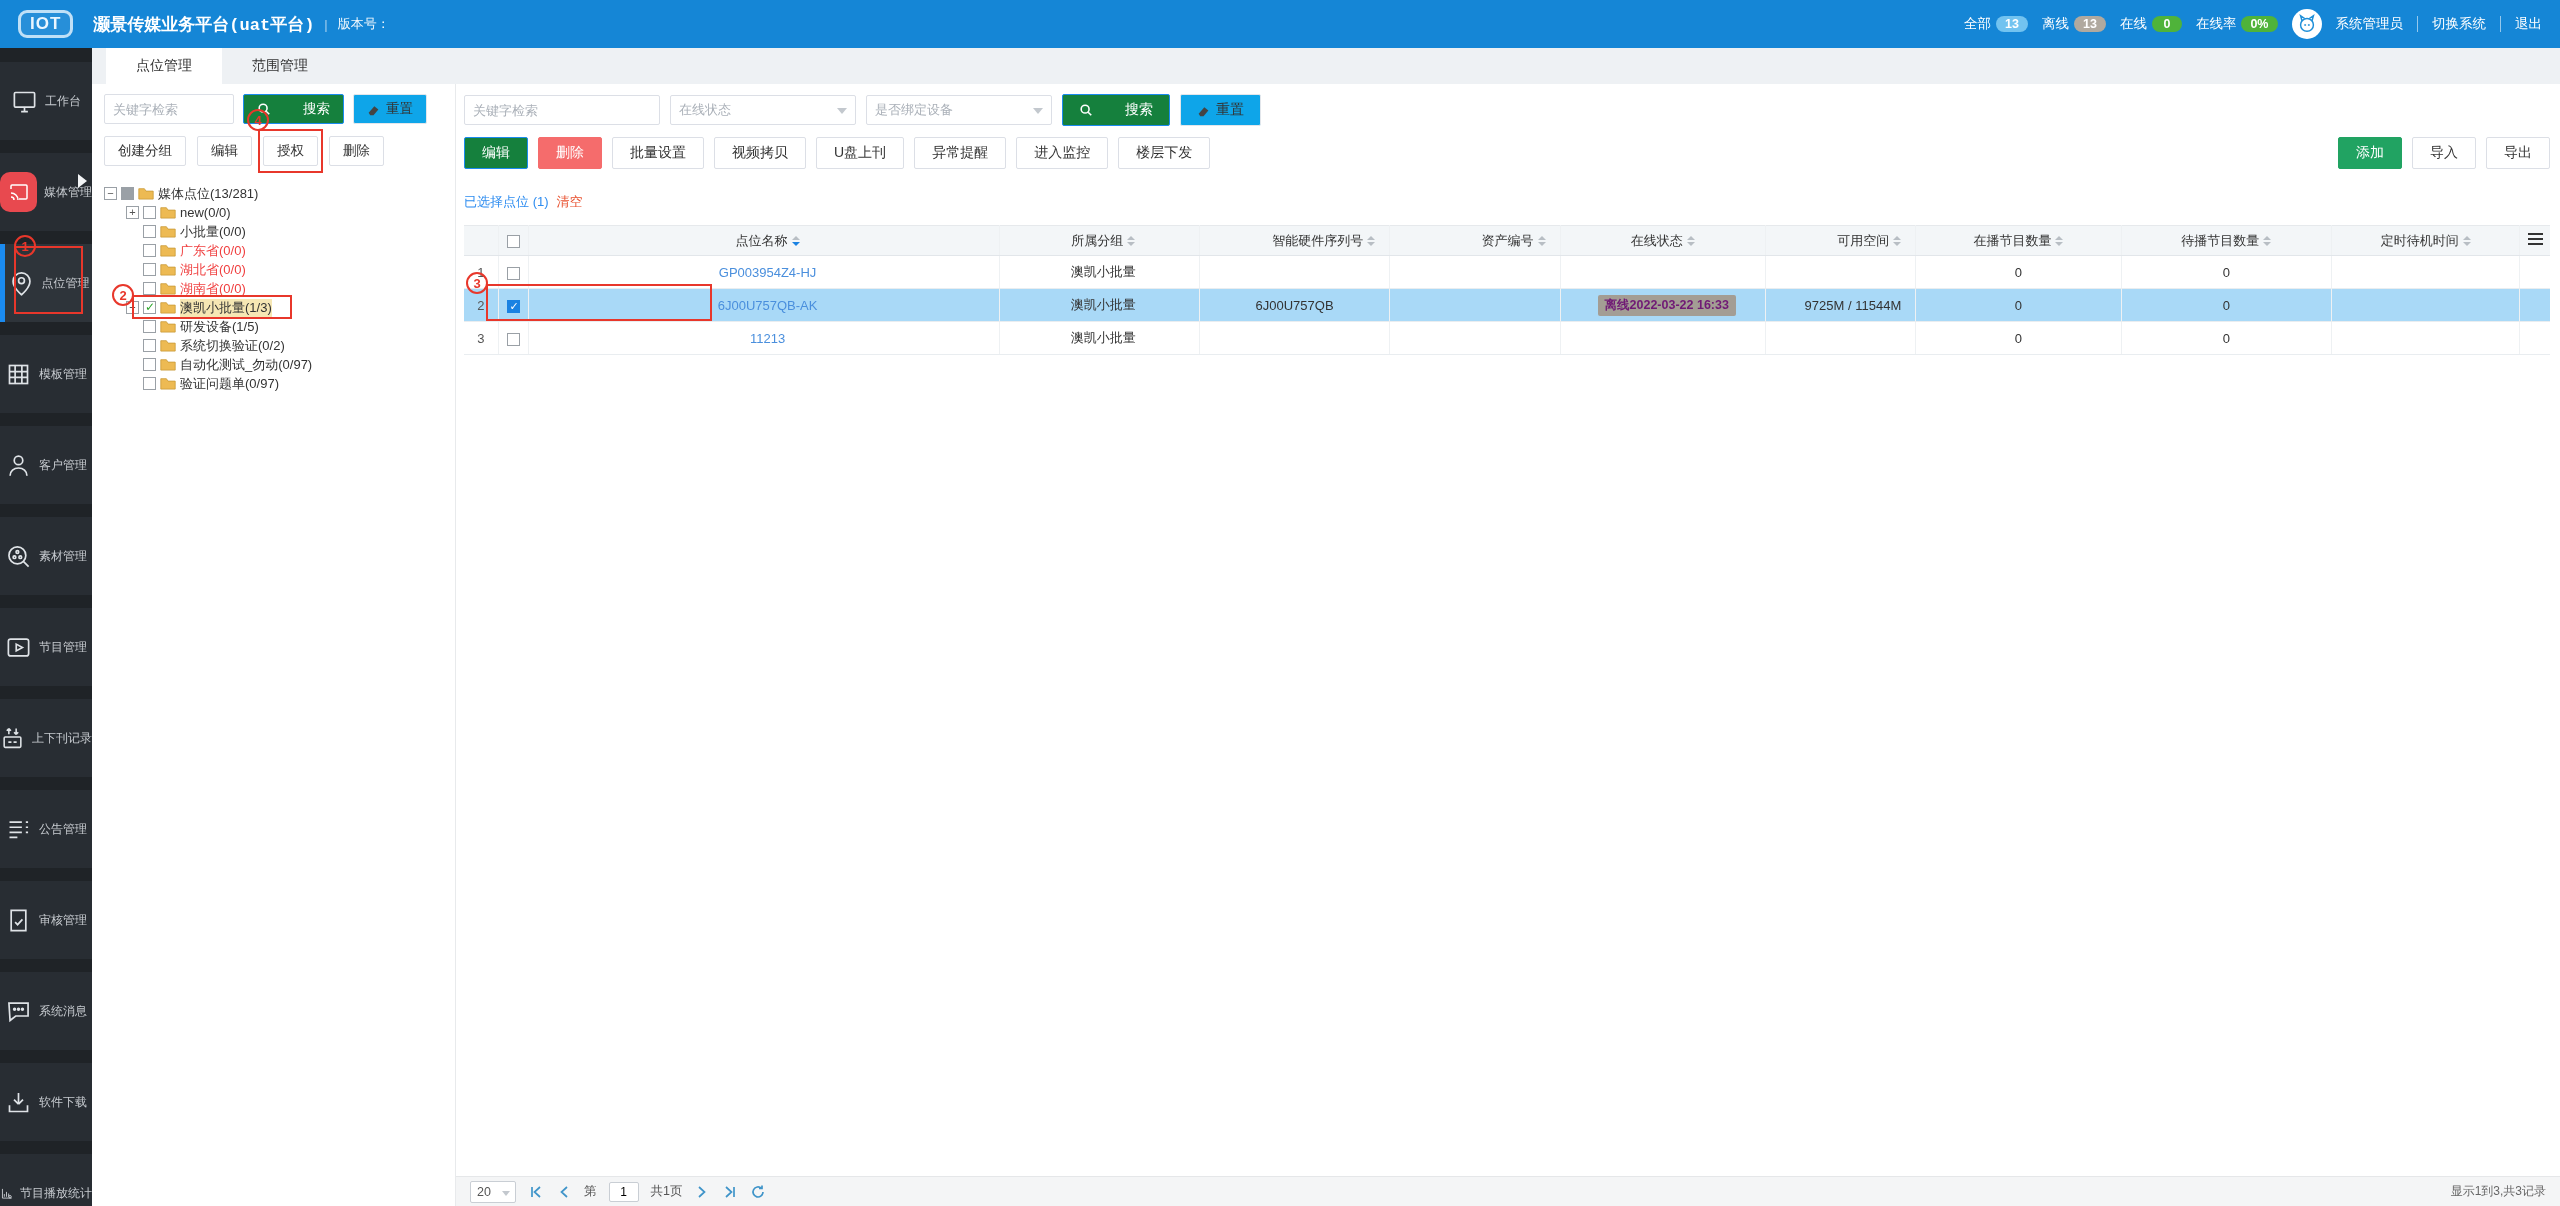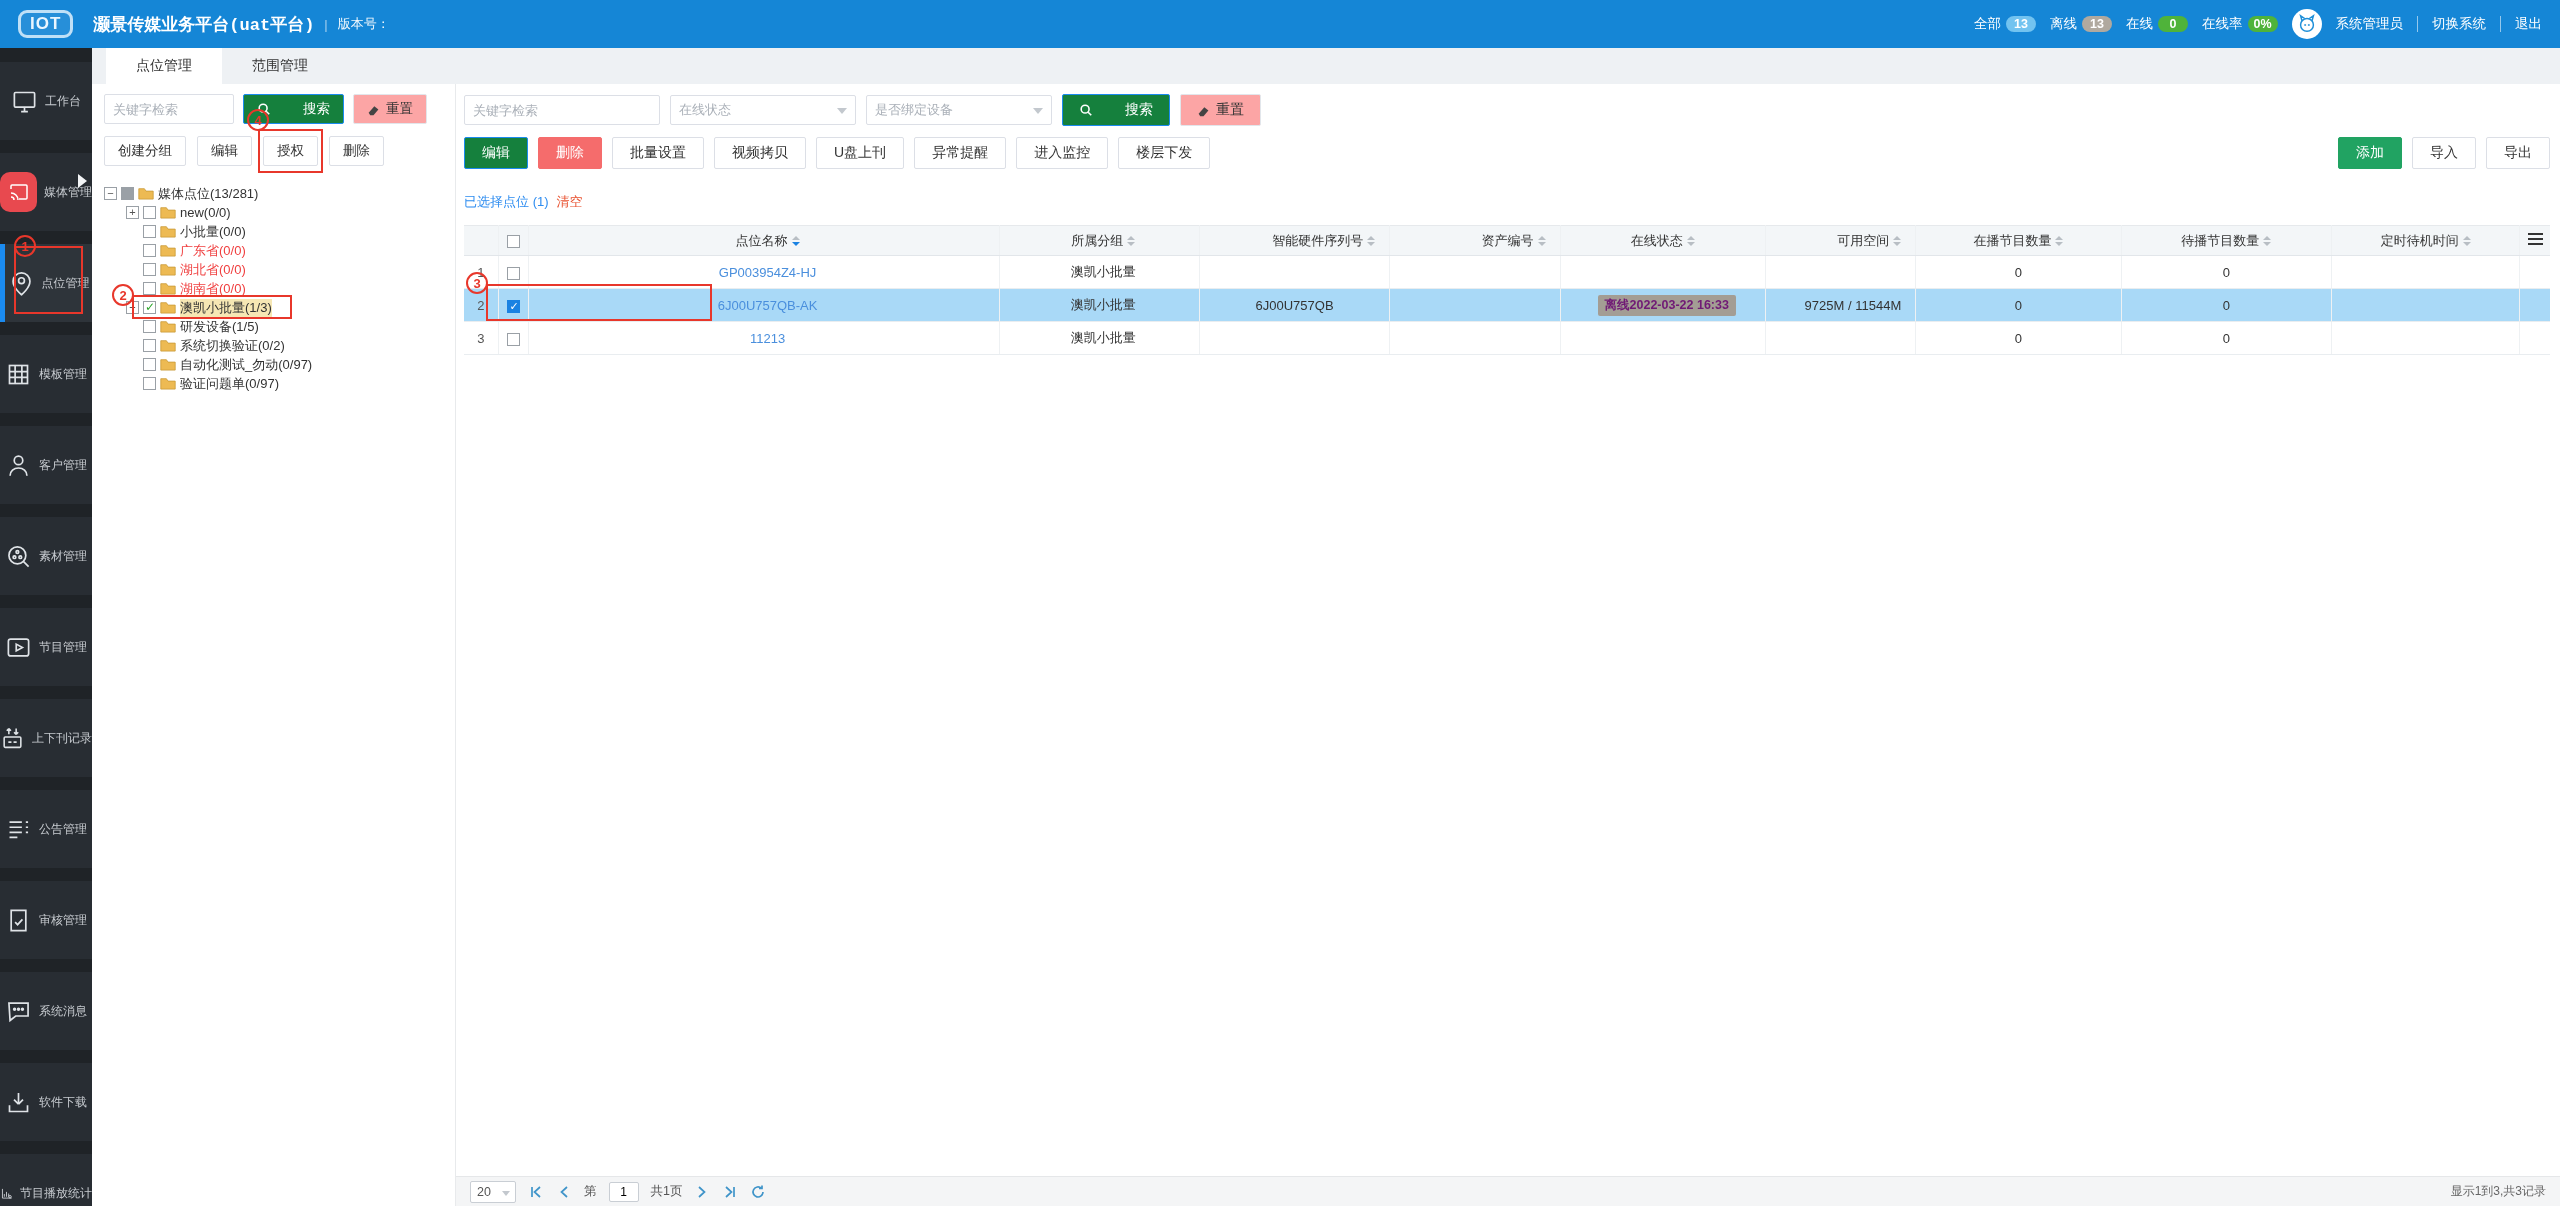--- a/index.html
+++ b/index.html
@@ -9,21 +9,21 @@
   
   .hdr { position:absolute; left:0; top:0; right:0; height:48px; background:#1586d6;
     display:flex; align-items:center; padding:0 18px; color:#fff; z-index:30; }
   .logo { border:3px solid #bfe0f7; border-radius:9px; padding:1px 9px; font-weight:bold;
     font-size:17px; letter-spacing:1px; color:#eaf6ff; background:rgba(255,255,255,.08); }
   .hdr-title { font-size:17px; font-weight:bold; margin-left:20px;font-family:Liberation Mono, monospace; }
   .hdr-sep { margin:0 10px; opacity:.6; font-weight:normal; }
   .hdr-version { font-size:13px; opacity:.95; }
   .hdr-right { margin-left:auto; display:flex; align-items:center; gap:14px; font-size:13.5px; }
   .stat { display:flex; align-items:center; gap:5px; }
-  .pill { min-width:30px; text-align:center; padding:1px 1px; border-radius:10px; font-size:12.5px; font-weight:bold; color:#fff; }
+  .pill { min-width:30px; text-align:center; padding:1px 9px; border-radius:10px; font-size:12.5px; font-weight:bold; color:#fff; }
   .pill-all { background:#72c3f0; } .pill-off { background:#b0a99f; } .pill-on { background:#4fb33a; }
   .avatar { width:30px; height:30px; border-radius:50%; background:#fff; display:flex; align-items:center; justify-content:center; }
   .avatar svg { width:22px; height:22px; stroke:#1f8fd8; fill:none; stroke-width:1.6; }
   .vbar { width:1px; height:16px; background:rgba(255,255,255,.55); }
   .hdr-link { cursor:pointer; }
 
   
   .sidebar { position:absolute; left:0; top:48px; bottom:0; width:92px; background:#1f2327; padding-top:14px; z-index:20; }
   .sb-item { position:relative; height:78px; margin-bottom:13px; background:#282d33;
     display:flex; flex-direction:row; align-items:center; justify-content:center; gap:7px; cursor:pointer; }
@@ -47,21 +47,21 @@
   .bodyrow { display:flex; height:calc(100% - 36px); }
 
   
   .lpanel { width:364px; border-right:1px solid #e8eaec; padding:10px 10px 0 12px; position:relative; }
   .row { display:flex; gap:9px; align-items:center; }
   .inp { height:30px; border:1px solid #dcdfe6; border-radius:2px; padding:0 8px; font-size:13px; color:#333; width:130px; background:#fff; }
   .inp::placeholder { color:#aab0b8; }
   .btn { height:30px; padding:0 13px; background:#fff; border:1px solid #dcdfe6; border-radius:2px;
     font-size:13.5px; color:#333; cursor:pointer; display:inline-flex; align-items:center; gap:6px; font-family:inherit; }
   .btn-blue { background:#15803d; border-color:#1b8bf0; color:#fff;gap:32px; }
-  .btn-gray { background:#fca5a5; border-color:#e2e6eb; }
+  .btn-gray { background:#0ea5e9; border-color:#e2e6eb; }
   .btn-red { background:#f56c6c; border-color:#f56c6c; color:#fff; }
   .btn-green { background:#21a362; border-color:#21a362; color:#fff; }
   .si { width:14px; height:14px; stroke:#fff; fill:none; stroke-width:1.8; }
   .ei { width:13px; height:13px; }
   .lp-btns { margin-top:12px; gap:11px; }
   .auth-wrap { position:relative; }
   .auth-box { position:absolute; left:-5px; top:-7px; right:-5px; bottom:-7px; border:2px solid #e8372b; pointer-events:none; }
   .ann-4 { position:absolute; left:-16px; top:-27px; }
 
   

